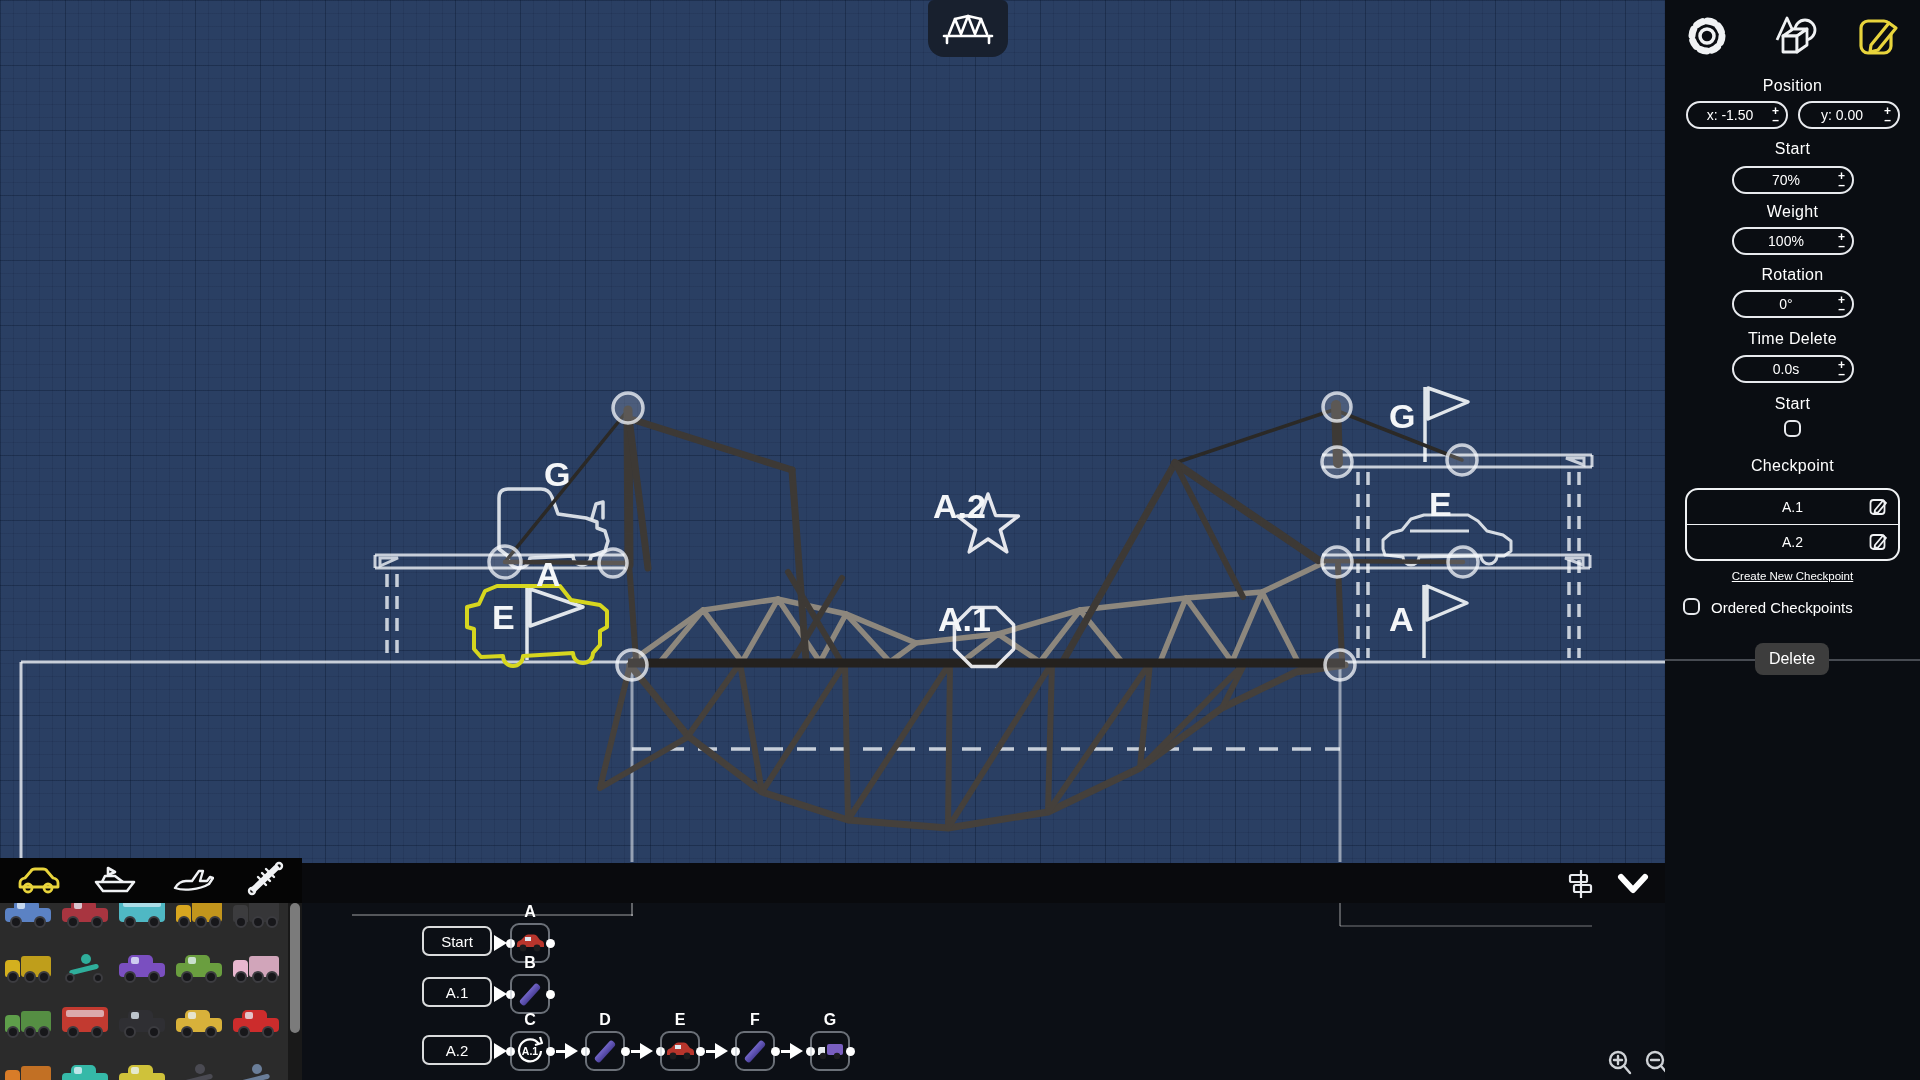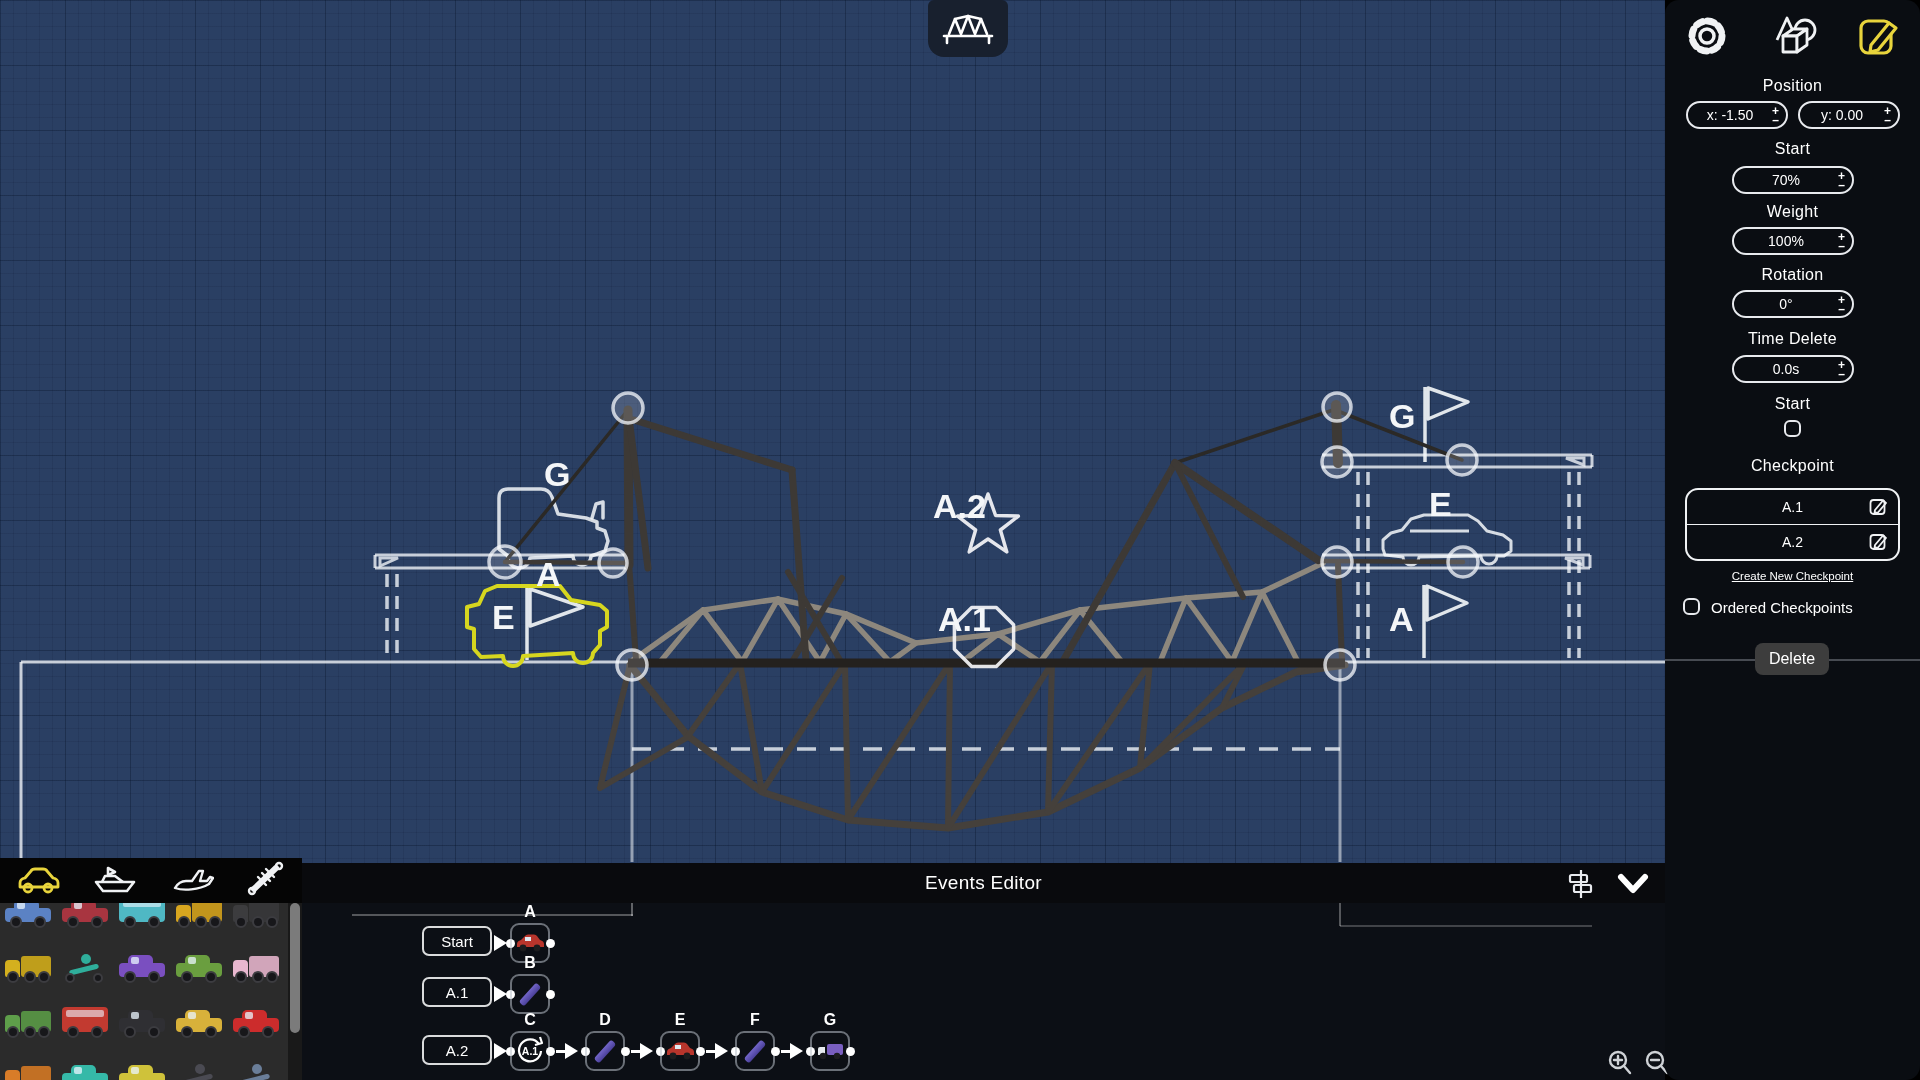--- a/index.html
+++ b/index.html
@@ -18,21 +18,21 @@
   svg text{font-family:"Liberation Sans",sans-serif;}
   .scene-label{fill:#f4f6f8;font-weight:bold;}
 
   
   .bridge-chip{position:absolute;left:928px;top:0;width:80px;height:57px;
     background:#18202e;border-radius:6px 6px 16px 16px;display:flex;
     align-items:center;justify-content:center;}
 
   
   .sidebar{position:absolute;left:1665px;top:0;width:255px;height:1080px;
-    background:#0a0d12;box-sizing:border-box;border-radius:14px;}
+    background:#0a0d12;box-sizing:border-box;}
   .sidebar .ground-echo{position:absolute;left:0;top:659px;width:255px;height:2px;
     background:#7a7f86;opacity:.55;}
   .side-icons{position:absolute;top:12px;left:0;width:255px;display:flex;
     justify-content:space-around;align-items:center;}
   .side-head{position:absolute;width:255px;text-align:center;font-size:16px;
     font-weight:500;letter-spacing:.3px;}
   .stepper{position:absolute;height:28px;border:2px solid #e8eaee;border-radius:16px;
     display:flex;align-items:center;box-sizing:border-box;background:transparent;}
   .stepper .val{flex:1;text-align:center;font-size:14px;font-weight:500;}
   .stepper .btns{display:flex;flex-direction:column;margin-right:7px;}
@@ -240,21 +240,20 @@
   </div>
 
   <div class="events">
 
     <div class="echo" style="left:631px;top:40px;width:2px;height:13px;opacity:.35"></div>
     <div class="echo" style="left:352px;top:51px;width:281px;height:2px;opacity:.3"></div>
     <div class="echo" style="left:1339px;top:40px;width:2px;height:23px;opacity:.3"></div>
     <div class="echo" style="left:1340px;top:62px;width:252px;height:2px;opacity:.22"></div>
 
     <div class="events-header">
-      <div class="events-title">Events Editor</div>
       <div class="hdr-icon" style="left:1565px">
         <svg width="32" height="30" viewBox="0 0 32 30">
           <g stroke="#e8eaee" stroke-width="2.2" fill="none">
             <line x1="16" y1="1" x2="16" y2="29"></line>
             <rect x="5" y="6" width="17" height="7" rx="1.5"></rect>
             <rect x="9" y="16" width="17" height="7" rx="1.5"></rect>
           </g>
         </svg>
       </div>
       <div class="hdr-icon" style="left:1613px">

